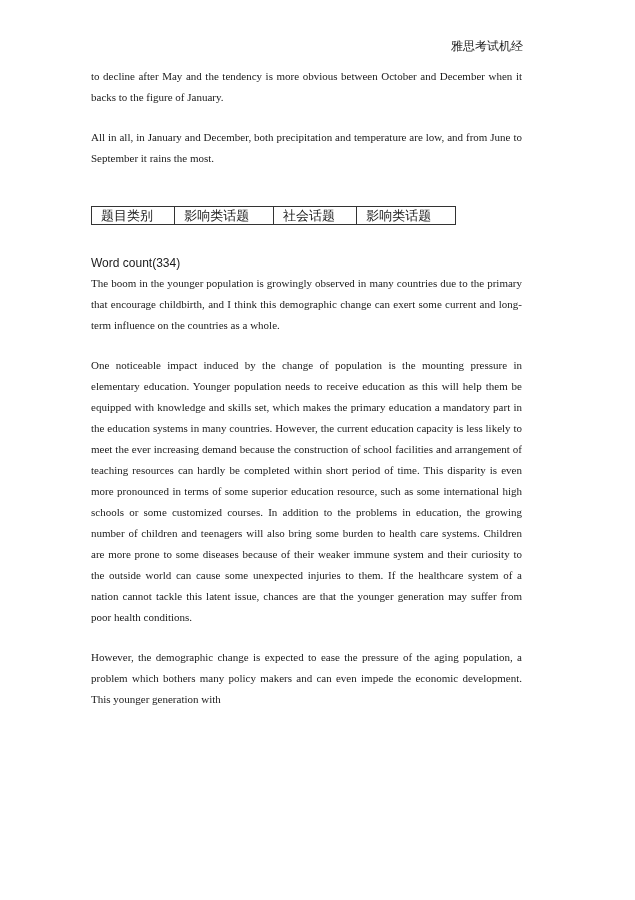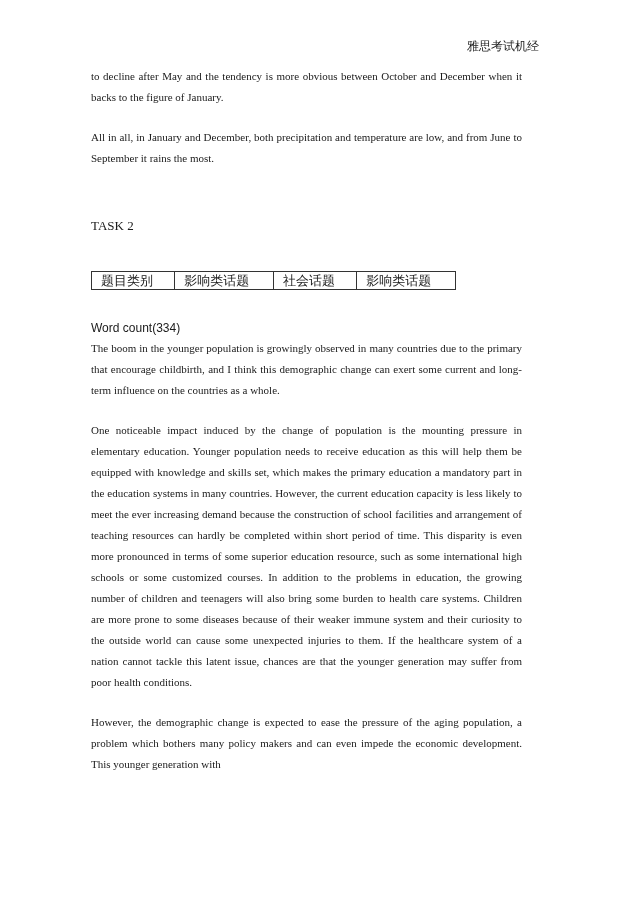--- a/index.html
+++ b/index.html
@@ -1,18 +1,18 @@
 <!DOCTYPE html>
 <html><head>
 <meta charset="utf-8">
 <style>
   html, body { margin:0; padding:0; background:#ffffff; }
   body { width:635px; height:900px; position:relative; overflow:hidden;
          font-family:"DejaVu Serif", "Liberation Serif", serif; color:#1a1a1a; }
-  .header { position:absolute; right:96px; top:38px; font-family:"DejaVu Sans", sans-serif;
+  .header { position:absolute; right:112px; top:38px; font-family:"DejaVu Sans", sans-serif;
             font-size:12px; color:#222; }
   .content { position:absolute; left:91px; top:66px; width:431px; }
   p { margin:0; font-family:"Liberation Serif", serif; font-size:11px; line-height:21px;
       text-align:justify; }
   .gap { height:19px; }
   .task { margin-top:49px; font-family:"Liberation Serif", serif; font-size:13px; }
   table { margin-top:37px; width:365px; border-collapse:collapse; }
   td { border:1px solid #333; font-family:"Liberation Serif", "DejaVu Sans", serif;
        font-size:13px; padding:0 9px; line-height:17px; vertical-align:top; }
   td.q { text-align:justify; font-size:13.6px; line-height:17px; padding:1px 9px 1px 9px; }
@@ -21,21 +21,20 @@
 </head>
 <body>
 
 <div class="header">雅思考试机经</div>
 
 <div class="content">
   <p>to decline after May and the tendency is more obvious between October and December when it backs to the figure of January.</p>
   <div class="gap"></div>
   <p>All in all, in January and December, both precipitation and temperature are low, and from June to September it rains the most.</p>
 
-  <div class="task">TASK 2</div>
 
   <table>
     <tbody>
         <tr>
       <td>题目类别</td>
       <td>影响类话题</td>
       <td>社会话题</td>
       <td>影响类话题</td>
     </tr>
   </tbody>

